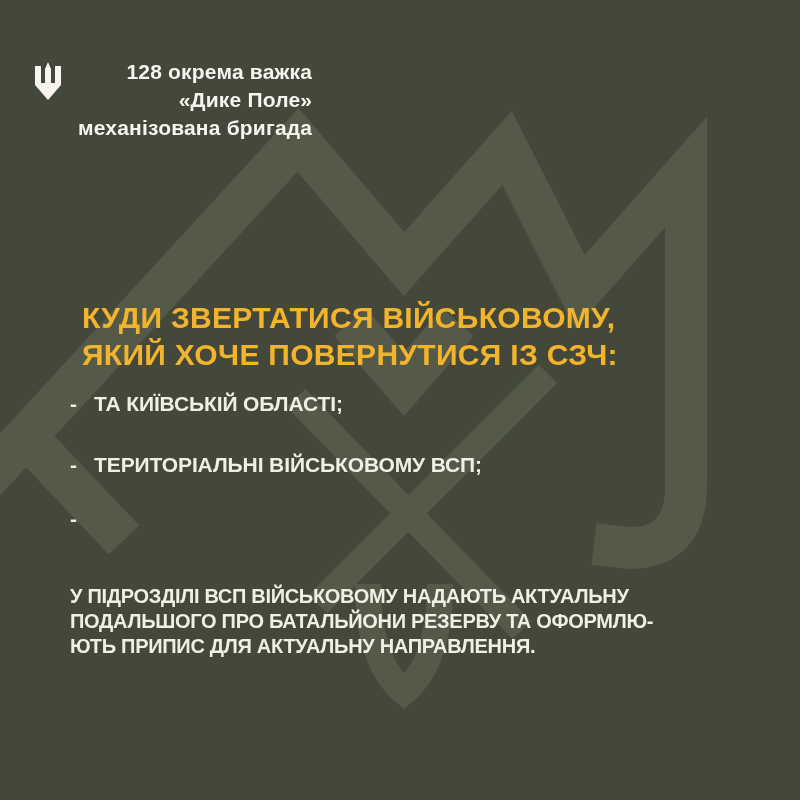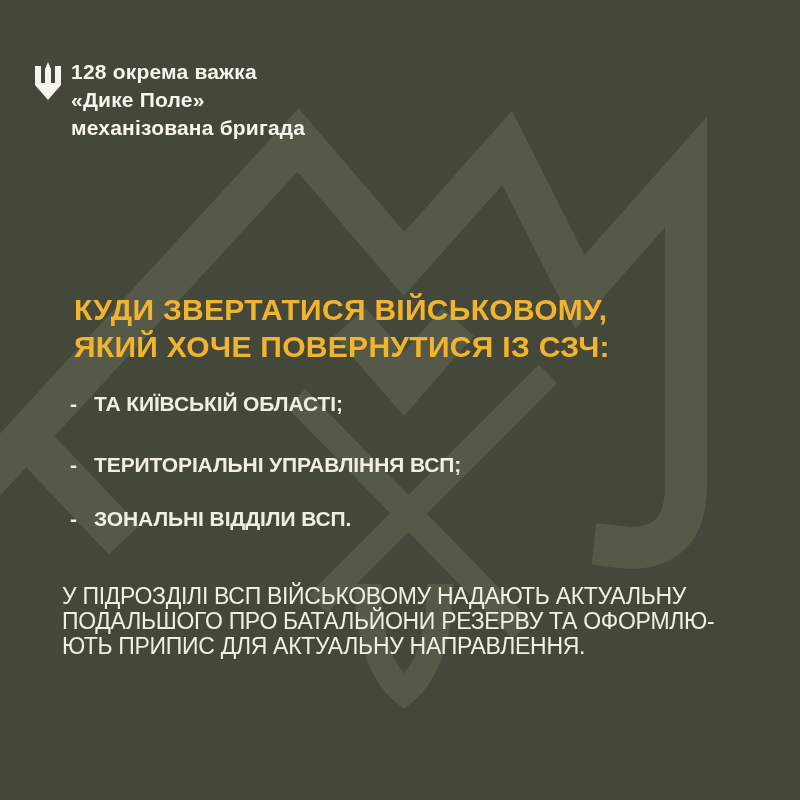--- a/index.html
+++ b/index.html
@@ -15,42 +15,42 @@
     background:var(--bg);
     font-family:"Liberation Sans", sans-serif;
     -webkit-font-smoothing:antialiased;
   }
   .poster{position:relative;width:800px;height:800px;background:var(--bg);}
   .wm{position:absolute;left:0;top:0;width:800px;height:800px;pointer-events:none;}
 
   
   .brand{position:absolute;left:33px;top:58px;display:flex;align-items:flex-start;}
   .brand svg{display:block;margin-top:3px;}
-  .brand-lines{margin-left:8px;color:var(--brand-ink);font-weight:700;
-    font-size:21px;line-height:28px;letter-spacing:.2px;}
+  .brand-lines{margin-left:15px;color:var(--brand-ink);font-weight:700;
+    font-size:21px;line-height:28px;letter-spacing:.2px;text-align:right;}
   .brand-lines div{white-space:nowrap;}
 
   
-  .heading{position:absolute;left:70px;top:287px;margin:4px;color:var(--yellow);
+  .heading{position:absolute;left:70px;top:287px;margin:12px;color:var(--yellow);
     font-size:30px;line-height:37px;font-weight:700;letter-spacing:.3px;}
   .heading div{white-space:nowrap;}
 
   
   .list{position:absolute;left:70px;top:392px;list-style:none;margin:0;padding:0;
     color:var(--ink);font-weight:700;font-size:21px;line-height:23px;letter-spacing:-.1px;}
   .list li{display:flex;align-items:flex-start;}
   .list li + li{margin-top:0;}
   .li-2{margin-top:38px !important;}
   .li-3{margin-top:31px !important;}
   .dash{width:24px;flex:0 0 24px;}
   .li-lines div{white-space:nowrap;}
 
   
-  .note{position:absolute;left:62px;top:584px;color:var(--ink);font-weight:400;
-    font-size:23px;line-height:25px;letter-spacing:-.3px;}
+  .note{position:absolute;left:70px;top:584px;color:var(--ink);font-weight:700;
+    font-size:20px;line-height:25px;letter-spacing:-.3px;}
   .note div{white-space:nowrap;}
 </style>
 </head>
 <body>
 
 <div class="poster">
 
   <svg class="wm" viewBox="0 0 800 800" aria-hidden="true">
     <g fill="none" stroke="var(--wm)">
 
@@ -86,28 +86,25 @@
   <ul class="list">
     <li>
       <span class="dash">-</span>
       <div class="li-lines">
         <div>ТА КИЇВСЬКІЙ ОБЛАСТІ;</div>
       </div>
     </li>
     <li class="li-2">
       <span class="dash">-</span>
       <div class="li-lines">
-        <div>ТЕРИТОРІАЛЬНІ УПРАВЛІННЯ ВСП;</div>
+        <div>ТЕРИТОРІАЛЬНІ ВІЙСЬКОВОМУ ВСП;</div>
       </div>
     </li>
     <li class="li-3">
       <span class="dash">-</span>
-      <div class="li-lines">
-        <div>ЗОНАЛЬНІ ВІДДІЛИ ВСП.</div>
-      </div>
     </li>
   </ul>
 
   <div class="note">
     <div>У ПІДРОЗДІЛІ ВСП ВІЙСЬКОВОМУ НАДАЮТЬ АКТУАЛЬНУ</div>
     <div>ПОДАЛЬШОГО ПРО БАТАЛЬЙОНИ РЕЗЕРВУ ТА ОФОРМЛЮ-</div>
     <div>ЮТЬ ПРИПИС ДЛЯ АКТУАЛЬНУ НАПРАВЛЕННЯ.</div>
   </div>
 
 </div>

